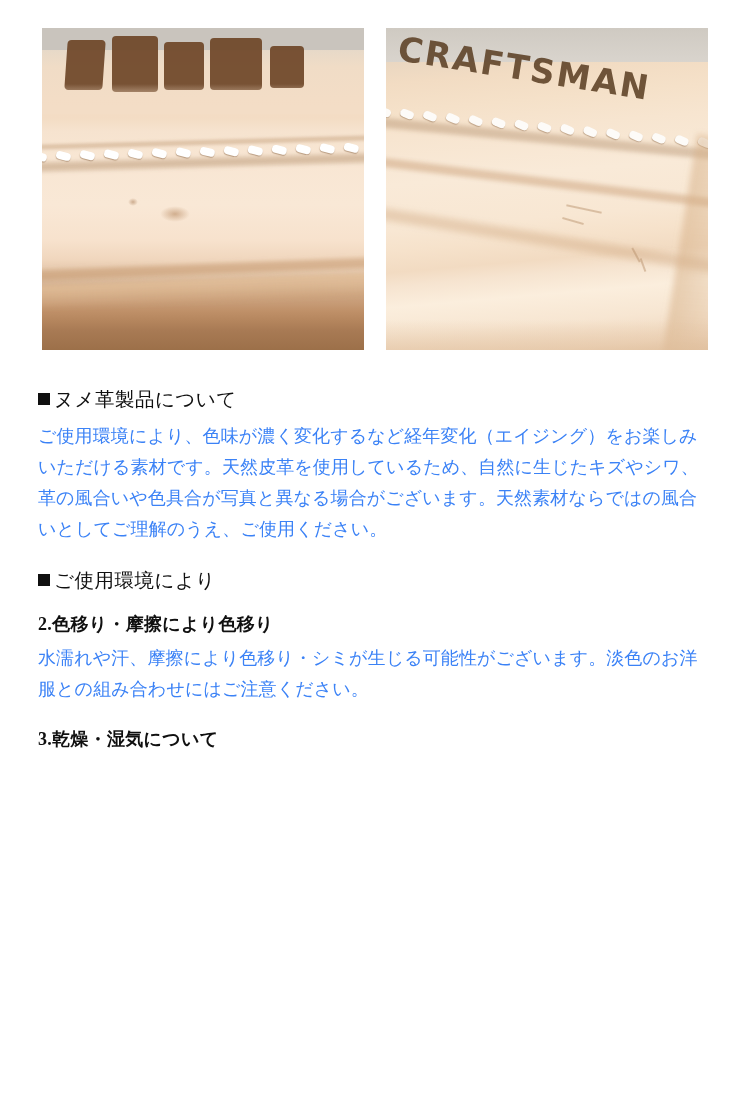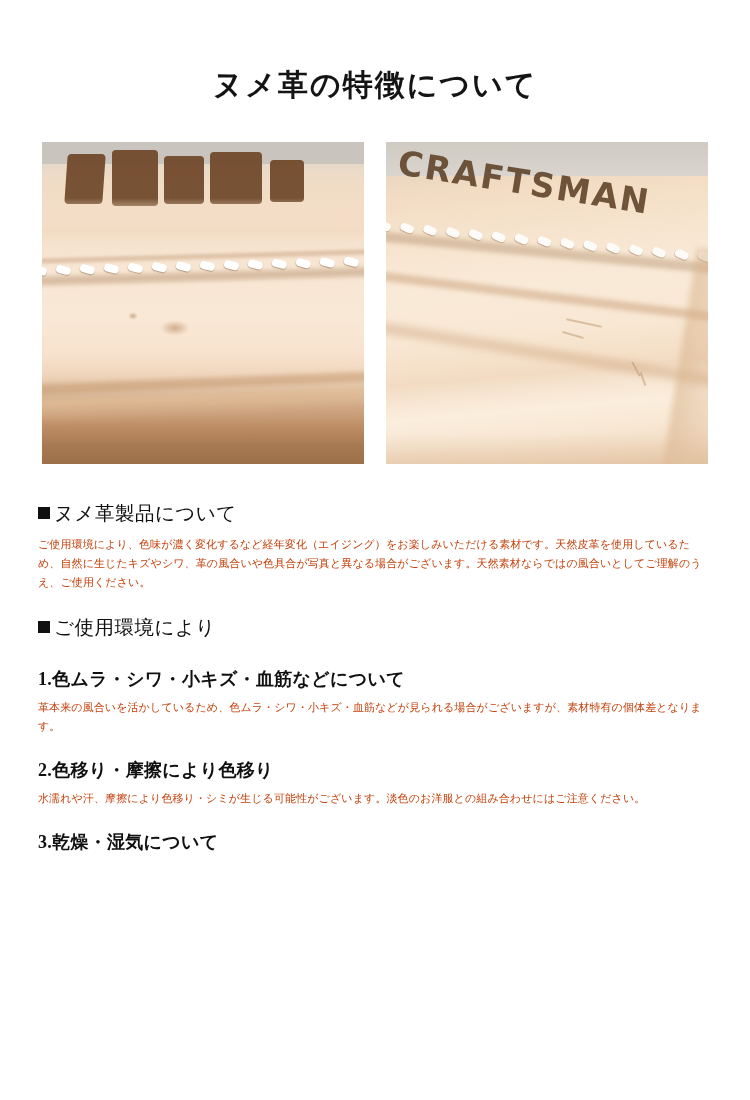--- a/index.html
+++ b/index.html
@@ -303,43 +303,42 @@
   }
   .heading .sq {
     display: inline-block;
     width: 12px;
     height: 12px;
     background: #101010;
     margin-right: 4px;
     vertical-align: 1px;
   }
   .body-text {
-    font-size: 11px;
+    font-size: 18px;
     line-height: 1.72;
-    color: #c2410c;
+    color: #3b82f6;
     margin: 0;
     letter-spacing: .1px;
   }
   .block { margin-bottom: 22px; }
   .block.tight { margin-bottom: 18px; }
   .sub-heading {
     font-size: 18px;
     font-weight: bold;
     color: #101010;
     margin: 0 0 7px 0;
     letter-spacing: .3px;
   }
   .gap-top { margin-top: 26px; }
 </style>
 </head>
 <body>
 
 <div class="page">
 
-  <h1 class="title">ヌメ革の特徴について</h1>
 
   <div class="photo-row">
 
     <div class="photo">
       <div class="p1-bg"></div>
       <div class="p1-top-dark"></div>
       <div class="p1-letters">
         <span class="l1"></span>
           <span class="l2"></span>
           <span class="l3"></span>
@@ -413,24 +412,20 @@
       </h2>
       <p class="body-text">ご使用環境により、色味が濃く変化するなど経年変化（エイジング）をお楽しみいただける素材です。天然皮革を使用しているため、自然に生じたキズやシワ、革の風合いや色具合が写真と異なる場合がございます。天然素材ならではの風合いとしてご理解のうえ、ご使用ください。</p>
     </div>
 
     <div class="block tight">
       <h2 class="heading">
         <span class="sq"></span><span>ご使用環境により</span>
       </h2>
     </div>
 
-    <div class="block gap-top">
-      <h3 class="sub-heading"><span>1.</span><span>色ムラ・シワ・小キズ・血筋などについて</span></h3>
-      <p class="body-text">革本来の風合いを活かしているため、色ムラ・シワ・小キズ・血筋などが見られる場合がございますが、素材特有の個体差となります。</p>
-    </div>
 
     <div class="block">
       <h3 class="sub-heading"><span>2.</span><span>色移り・摩擦により色移り</span></h3>
       <p class="body-text">水濡れや汗、摩擦により色移り・シミが生じる可能性がございます。淡色のお洋服との組み合わせにはご注意ください。</p>
     </div>
 
     <div class="block">
       <h3 class="sub-heading"><span>3.</span><span>乾燥・湿気について</span></h3>
     </div>
 

